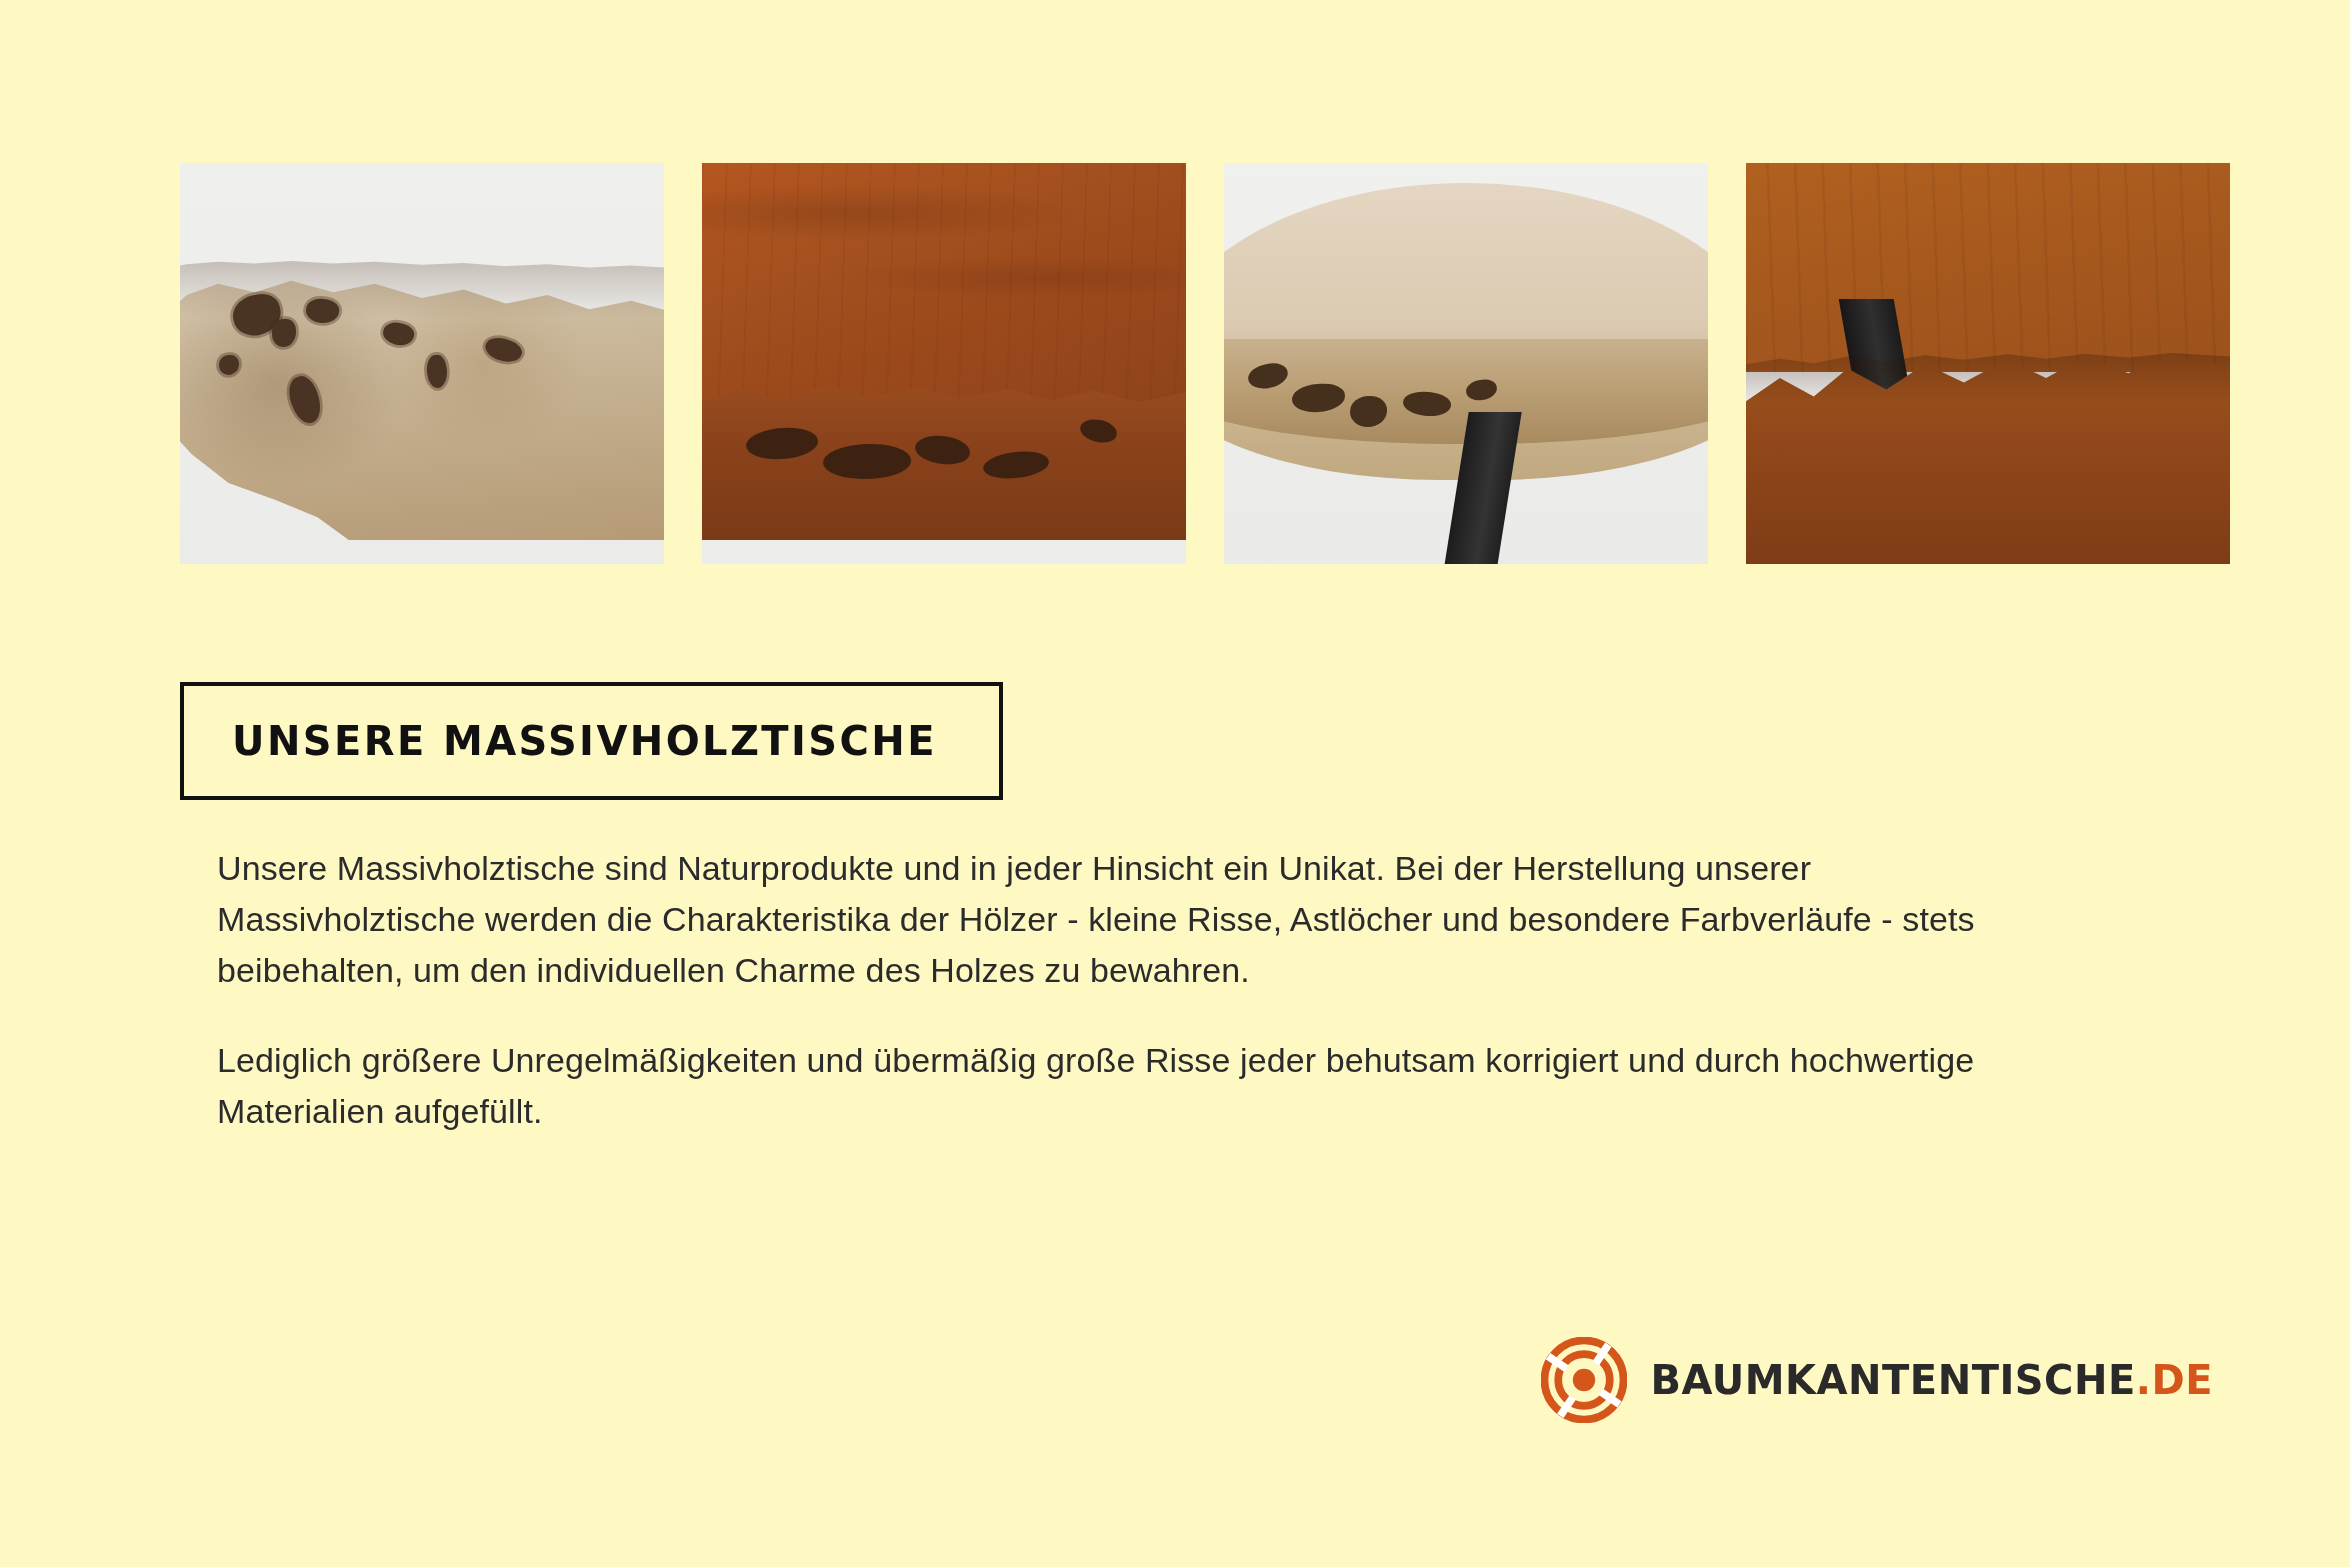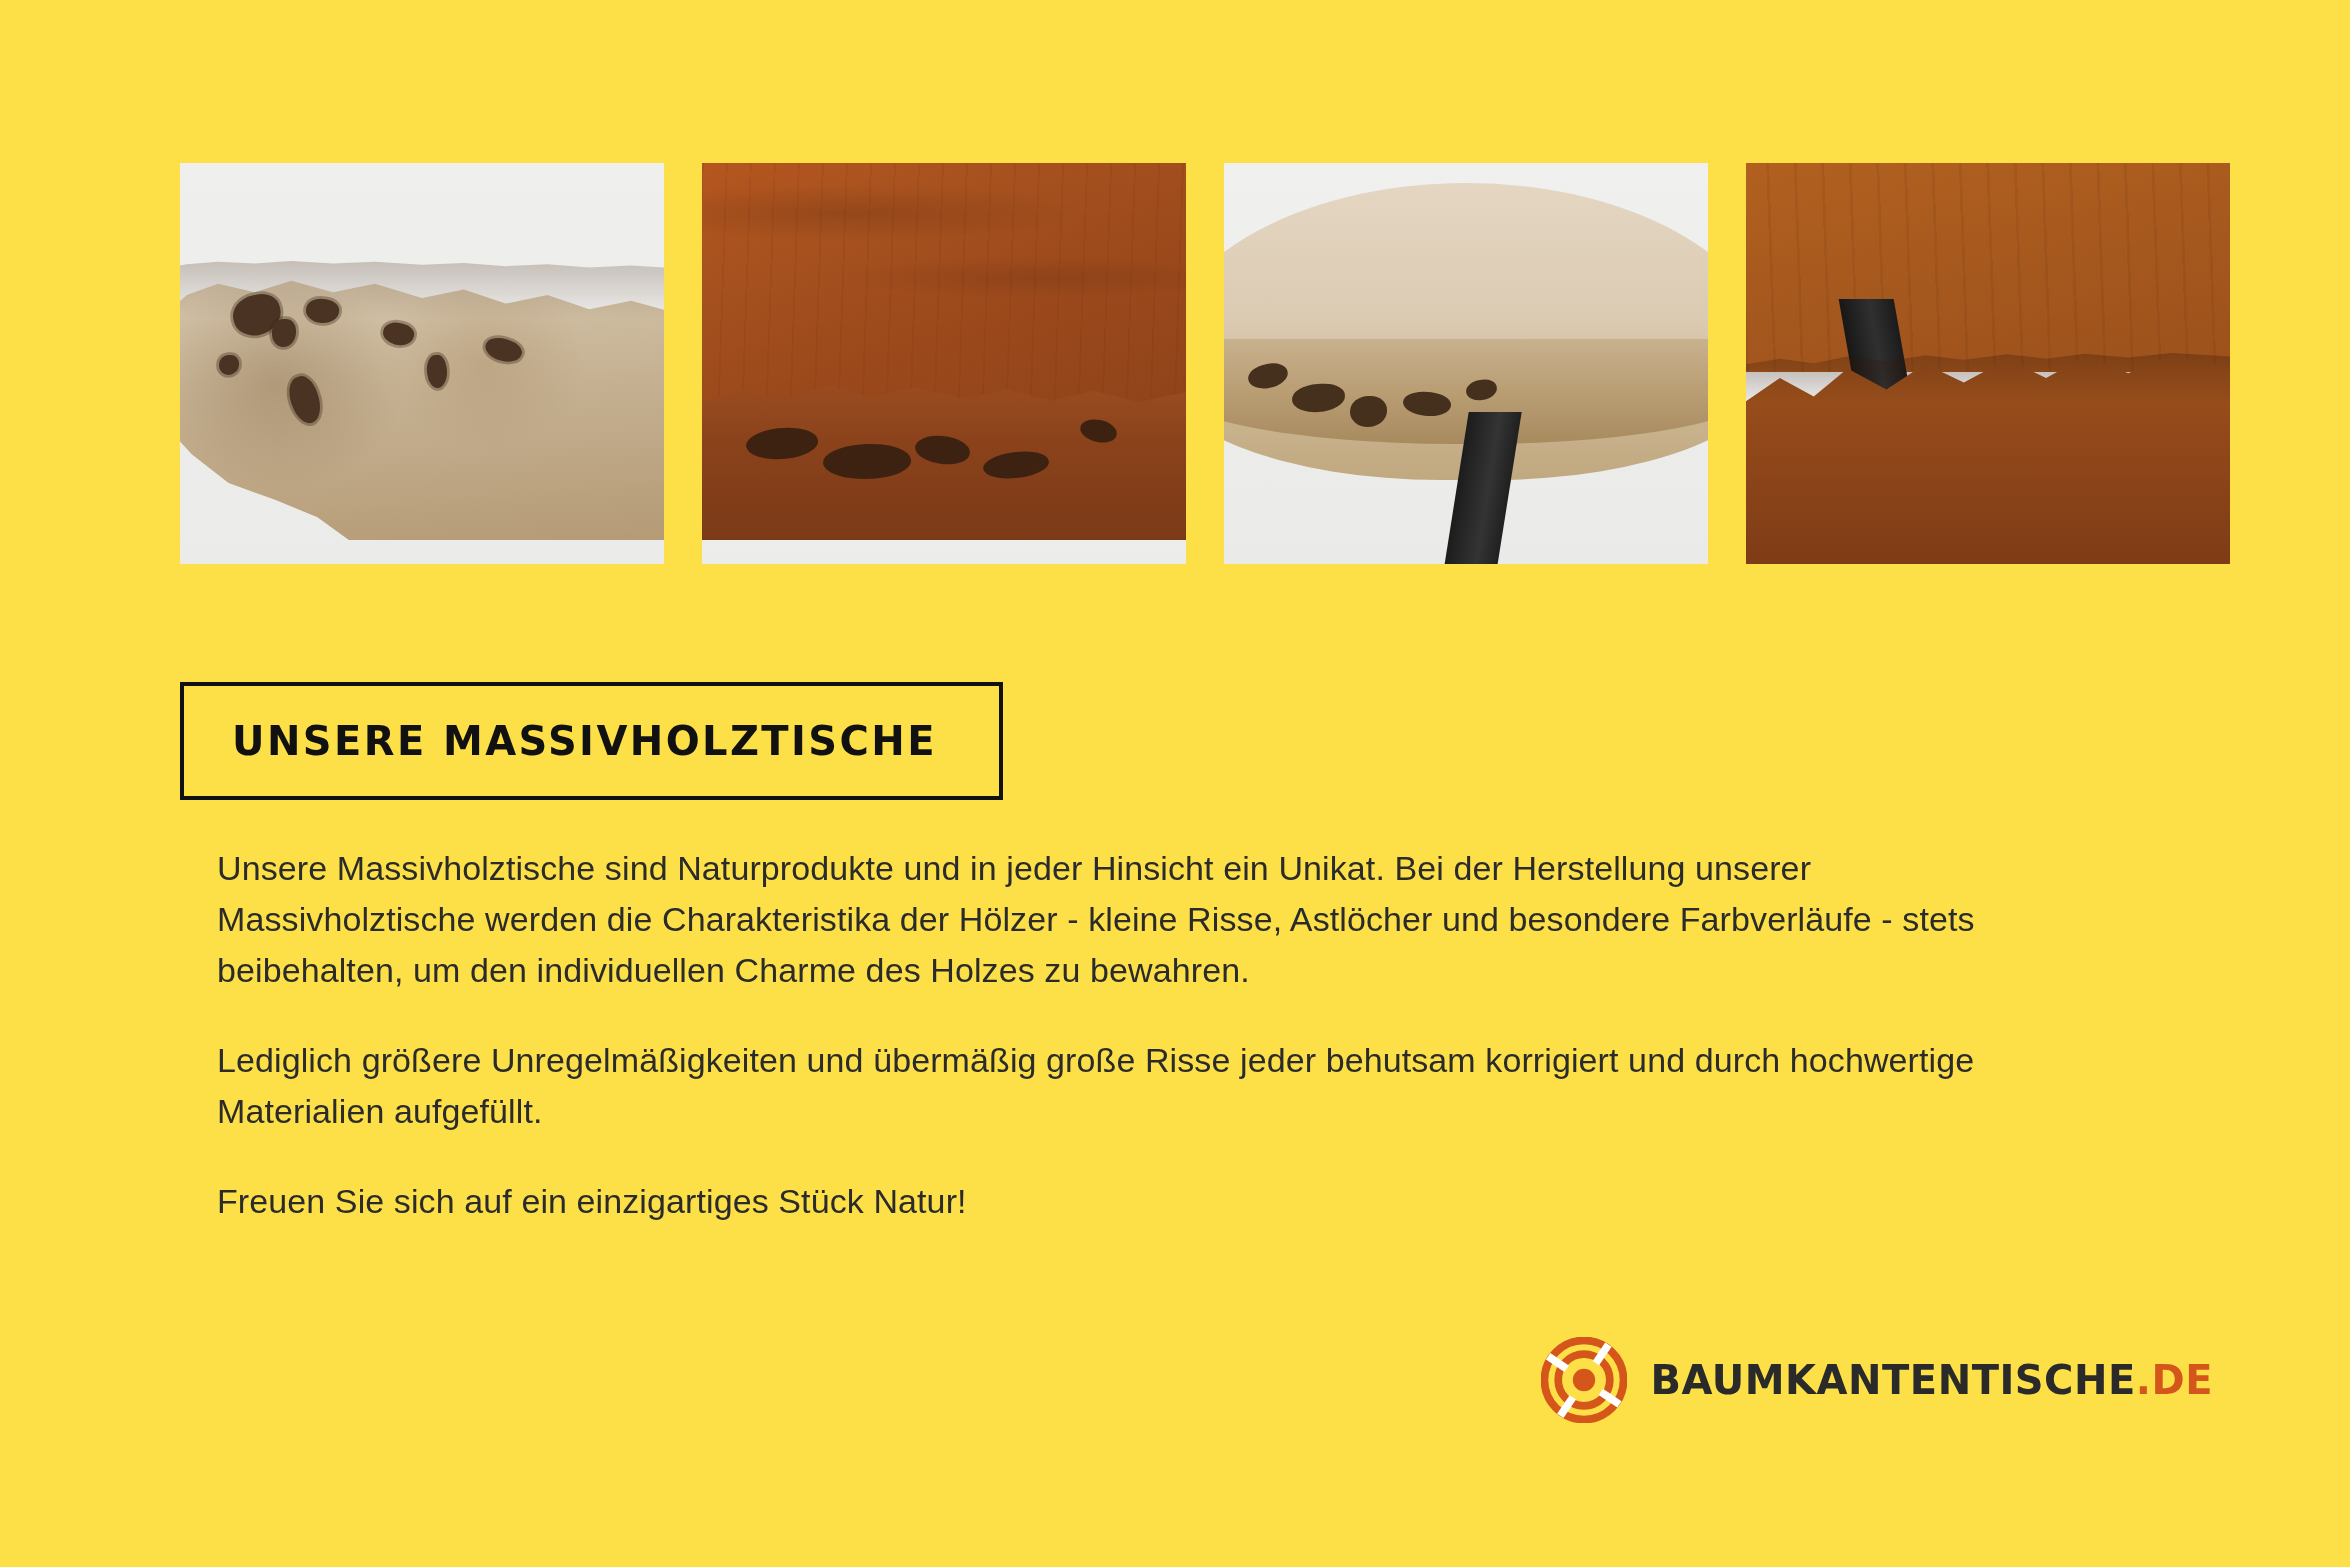--- a/index.html
+++ b/index.html
@@ -12,21 +12,21 @@
     height: 1568px;
     font-family: "Liberation Sans", sans-serif;
     color: #1a1a1a;
     position: relative;
     overflow: hidden;
   }
 
   .page {
     position: absolute;
     inset: 0;
-    background: #fde047;
+    background: #fef9c3;
   }
 
   
   .gallery {
     position: absolute;
     left: 180px;
     top: 163px;
     width: 2050px;
     height: 401px;
     display: flex;
@@ -255,21 +255,20 @@
 
   </div>
 
   <div class="heading-box">
     <h1>UNSERE MASSIVHOLZTISCHE</h1>
   </div>
 
   <div class="copy">
     <p>Unsere Massivholztische sind Naturprodukte und in jeder Hinsicht ein Unikat. Bei der Herstellung unserer Massivholztische werden die Charakteristika der Hölzer - kleine Risse, Astlöcher und besondere Farbverläufe - stets beibehalten, um den individuellen Charme des Holzes zu bewahren.</p>
     <p>Lediglich größere Unregelmäßigkeiten und übermäßig große Risse jeder behutsam korrigiert und durch hochwertige Materialien aufgefüllt.</p>
-    <p>Freuen Sie sich auf ein einzigartiges Stück Natur!</p>
   </div>
 
   <div class="brand">
     <svg class="brand-mark" viewBox="0 0 100 100">
       <circle cx="50" cy="50" r="46" fill="none" stroke="#d4561a" stroke-width="9"></circle>
       <circle cx="50" cy="50" r="30" fill="none" stroke="#d4561a" stroke-width="9"></circle>
       <circle cx="50" cy="50" r="13" fill="#d4561a"></circle>
       <rect x="46" y="0" width="9" height="26" fill="#ffffff" transform="rotate(34 50 50)"></rect>
       <rect x="46" y="74" width="9" height="26" fill="#ffffff" transform="rotate(34 50 50)"></rect>
       <rect x="0" y="46" width="26" height="9" fill="#ffffff" transform="rotate(34 50 50)"></rect>

